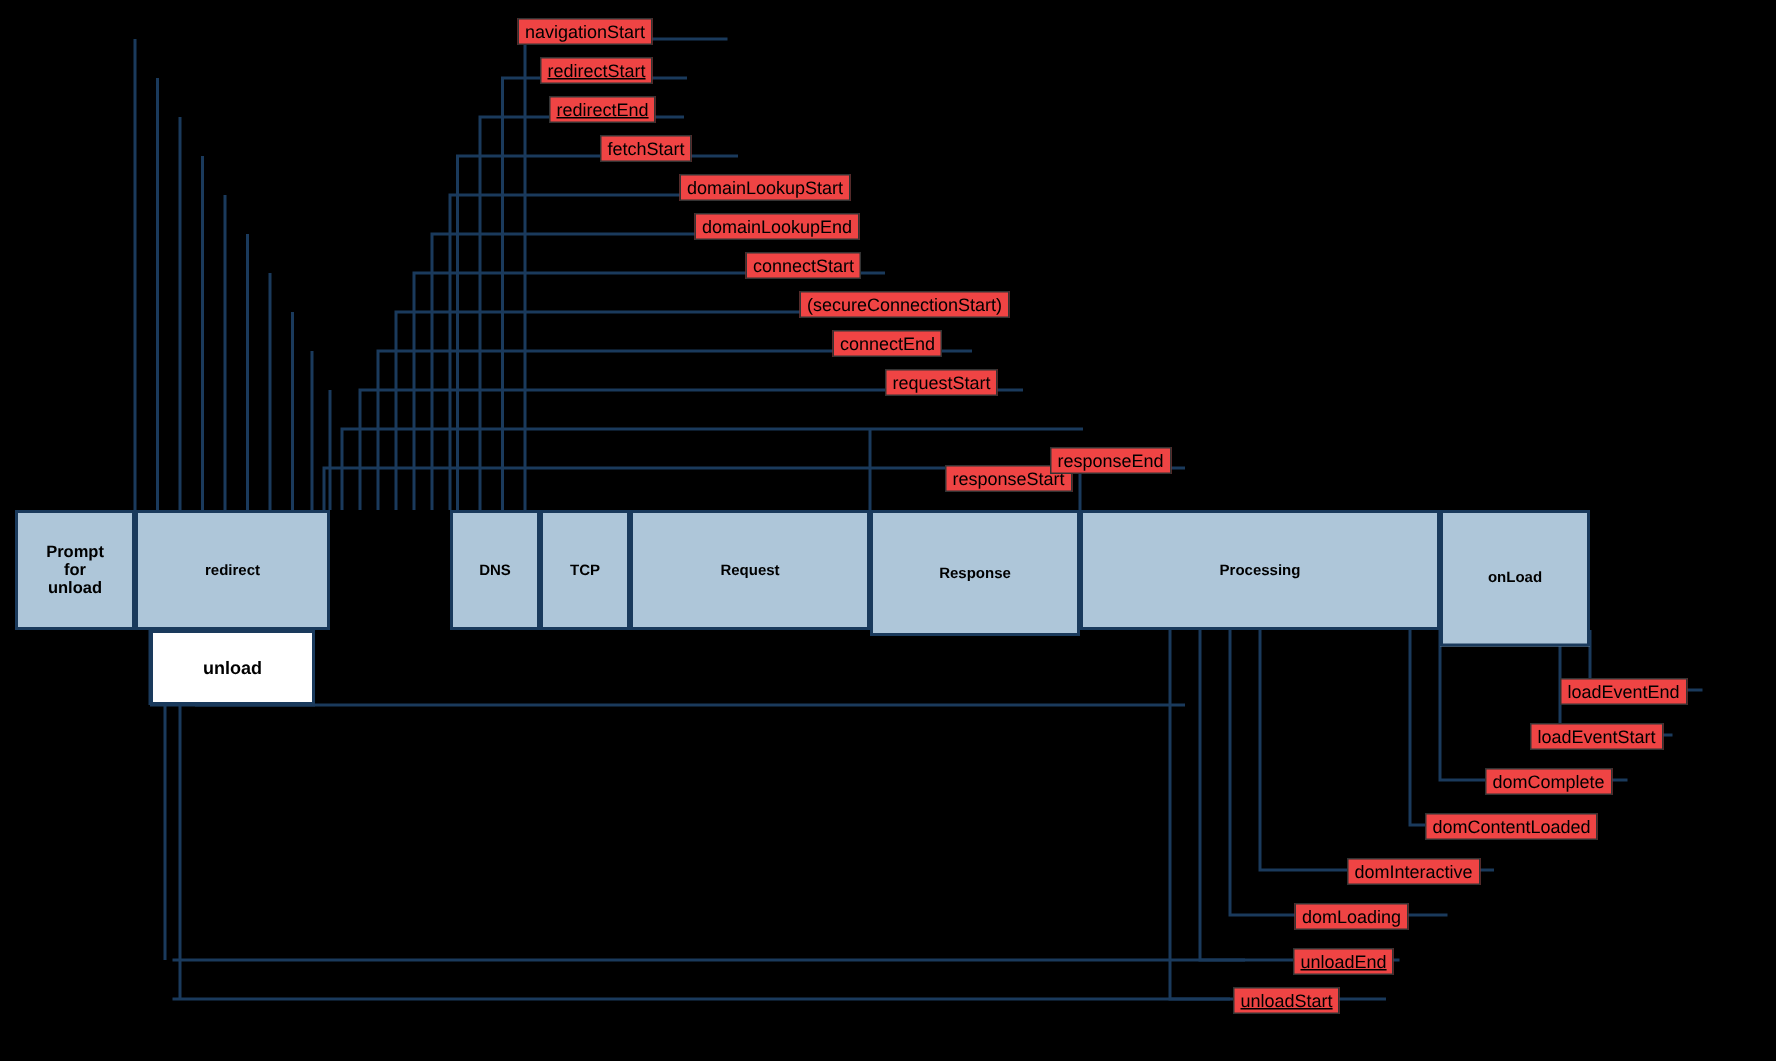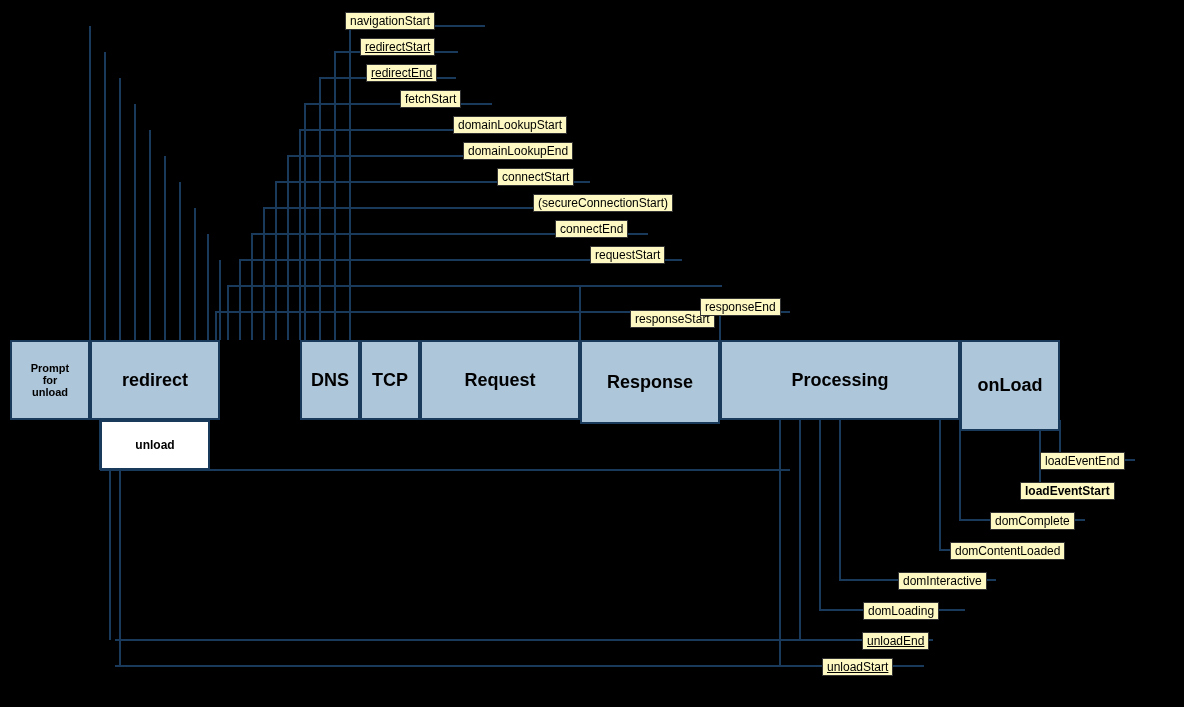--- a/index.html
+++ b/index.html
@@ -19,39 +19,39 @@
       height: 707px;
     }
     svg.diagram-svg {
       position: absolute;
       top: 0; left: 0;
       width: 1184px;
       height: 707px;
     }
     .label-box {
       position: absolute;
-      background: #fef9c3;
+      background: #ef4444;
       border: 1px solid #333;
       padding: 1px 4px;
       font-size: 12px;
       white-space: nowrap;
       font-family: Arial, sans-serif;
     }
     .label-underline {
       text-decoration: underline;
     }
     
     .timeline-bar {
       position: absolute;
       background: #aec6d9;
       border: 2px solid #1a3a5c;
       display: flex;
       align-items: center;
       justify-content: center;
-      font-size: 18px;
+      font-size: 10px;
       font-weight: bold;
       color: #000;
       text-align: center;
     }
     .unload-box {
       position: absolute;
       background: #fff;
       border: 2px solid #1a3a5c;
       display: flex;
       align-items: center;
@@ -209,21 +209,21 @@
   <div class="label-box" style="left:630px; top:272px;margin-top:38px;">
     <span>responseStart</span>
   </div>
   <div class="label-box" style="left:700px; top:298px;">
     <span>responseEnd</span>
   </div>
 
   <div class="label-box" style="left:1040px; top:452px;">
     <span>loadEventEnd</span>
   </div>
-  <div class="label-box" style="left:1020px; top:482px;font-weight:bold;">
+  <div class="label-box" style="left:1020px; top:482px;">
     <span>loadEventStart</span>
   </div>
   <div class="label-box" style="left:990px; top:512px;">
     <span>domComplete</span>
   </div>
   <div class="label-box" style="left:950px; top:542px;">
     <span>domContentLoaded</span>
   </div>
   <div class="label-box" style="left:898px; top:572px;">
     <span>domInteractive</span>

